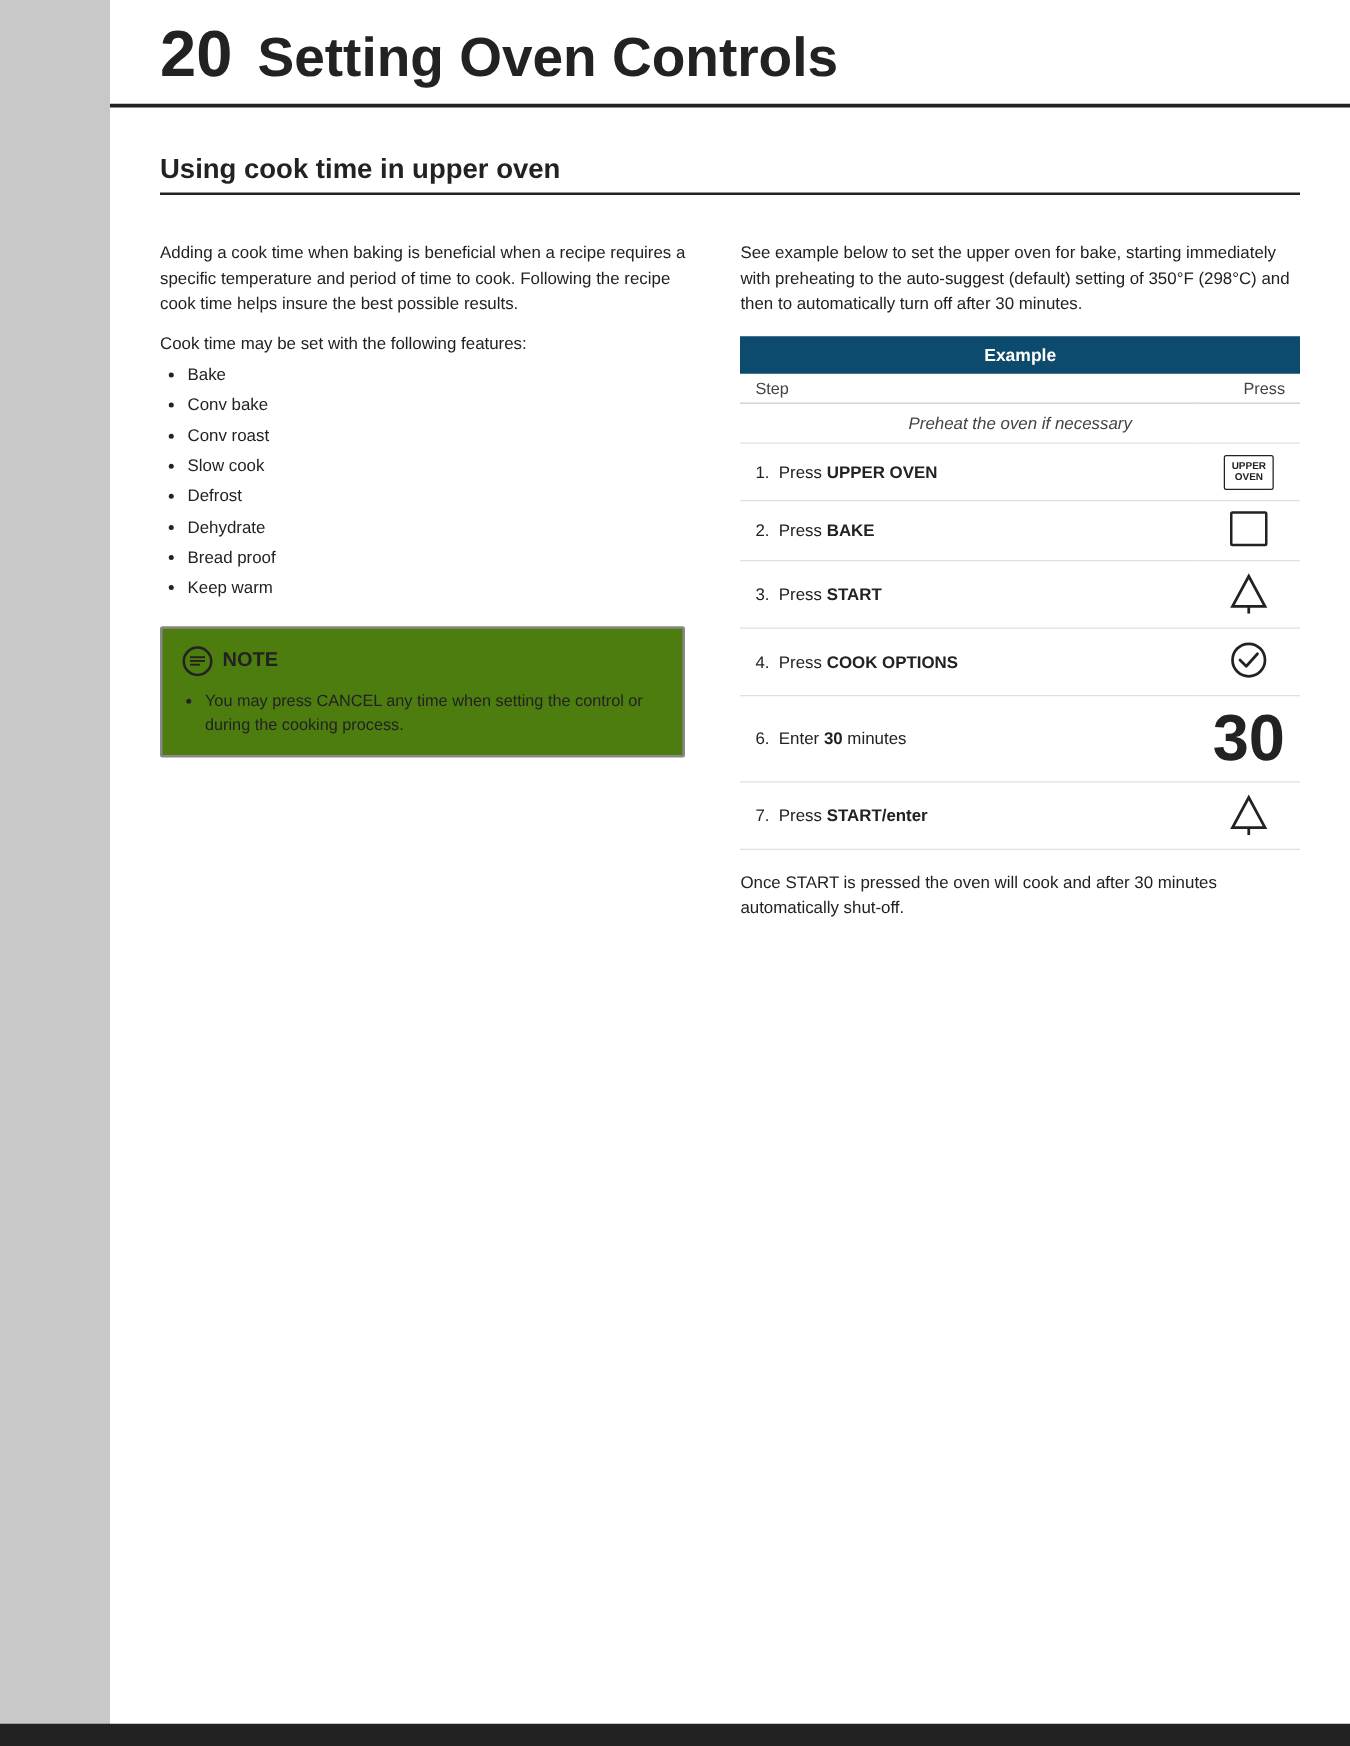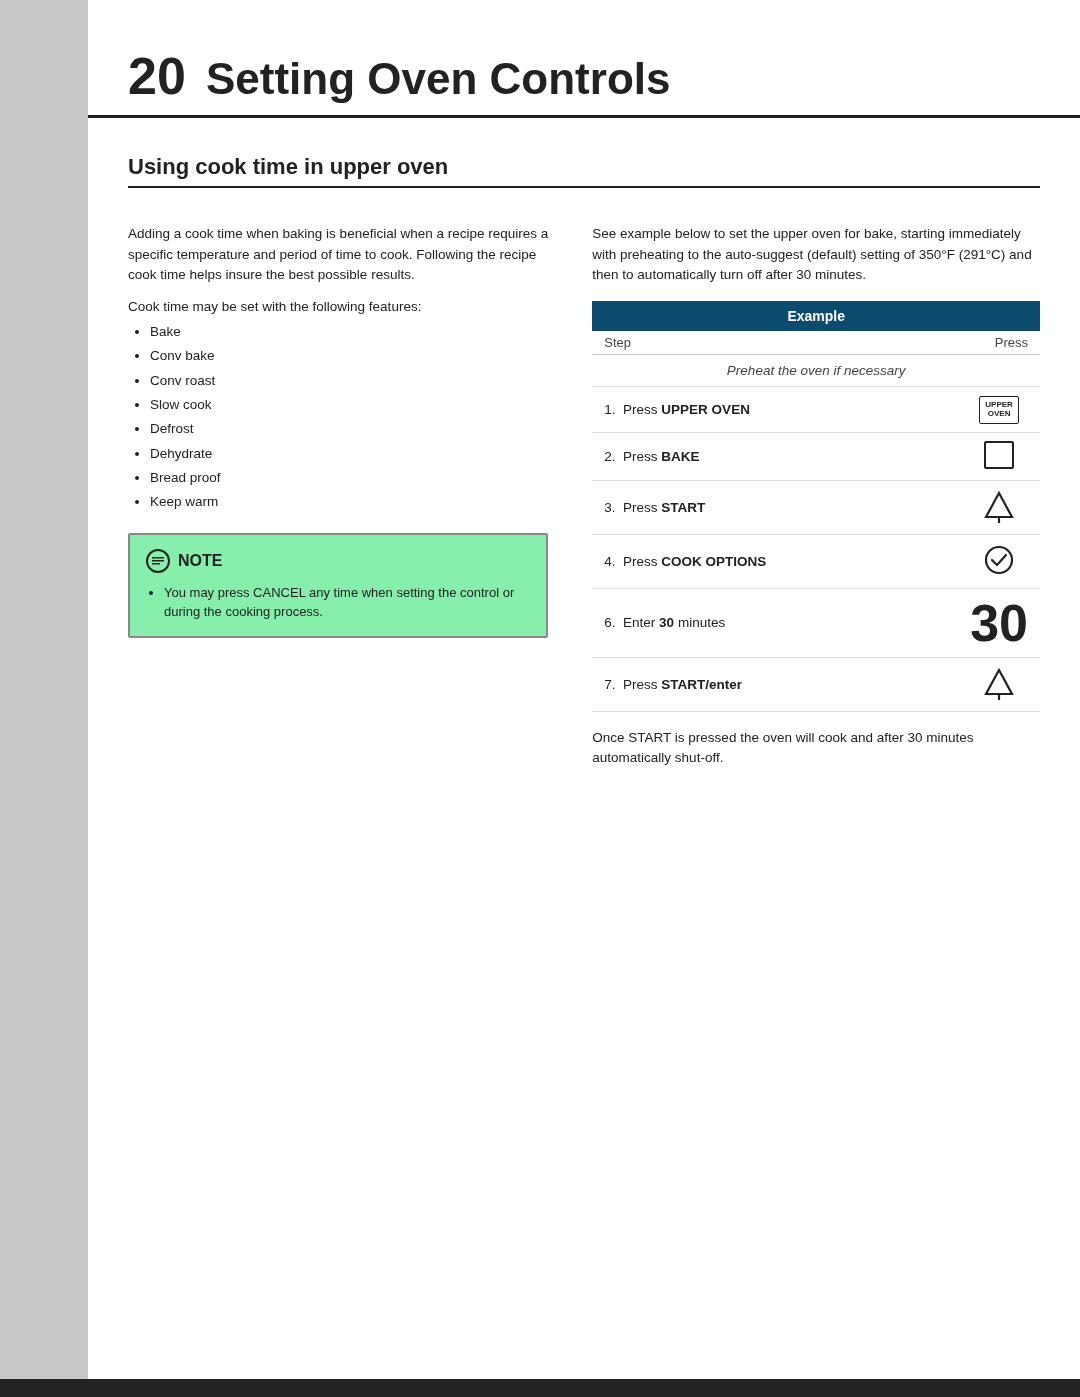--- a/index.html
+++ b/index.html
@@ -25,21 +25,20 @@
 
     
     .header-bar {
       position: relative;
       margin-left: 88px;
       padding: 18px 40px 12px 40px;
       border-bottom: 3px solid #222;
       display: flex;
       align-items: baseline;
       gap: 18px;
-      margin-top: 32px;
     }
 
     .page-number {
       font-size: 52px;
       font-weight: bold;
       color: #222;
       line-height: 1;
       min-width: 60px;
     }
 
@@ -94,21 +93,21 @@
       list-style: disc;
       padding-left: 22px;
       font-size: 13.5px;
       line-height: 1.8;
       margin-bottom: 18px;
     }
 
     
     .note-box {
       border: 2px solid #888;
-      background: #86efac;
+      background: #4d7c0f;
       padding: 14px 16px;
       border-radius: 2px;
     }
 
     .note-title-row {
       display: flex;
       align-items: center;
       gap: 8px;
       font-size: 16px;
       font-weight: bold;
@@ -304,21 +303,21 @@
           </div>
           <span>NOTE</span>
         </div>
         <ul class="note-list">
           <li>You may press CANCEL any time when setting the control or during the cooking process.</li>
         </ul>
       </div>
     </div>
 
     <div class="col-right">
-      <p class="right-intro">See example below to set the upper oven for bake, starting immediately with preheating to the auto-suggest (default) setting of 350°F (291°C) and then to automatically turn off after 30 minutes.</p>
+      <p class="right-intro">See example below to set the upper oven for bake, starting immediately with preheating to the auto-suggest (default) setting of 350°F (298°C) and then to automatically turn off after 30 minutes.</p>
 
       <table class="example-table">
         <thead>
           <tr>
             <th colspan="2">Example</th>
           </tr>
         </thead>
         <tbody>
           <tr class="subheader-row">
             <td>Step</td>

